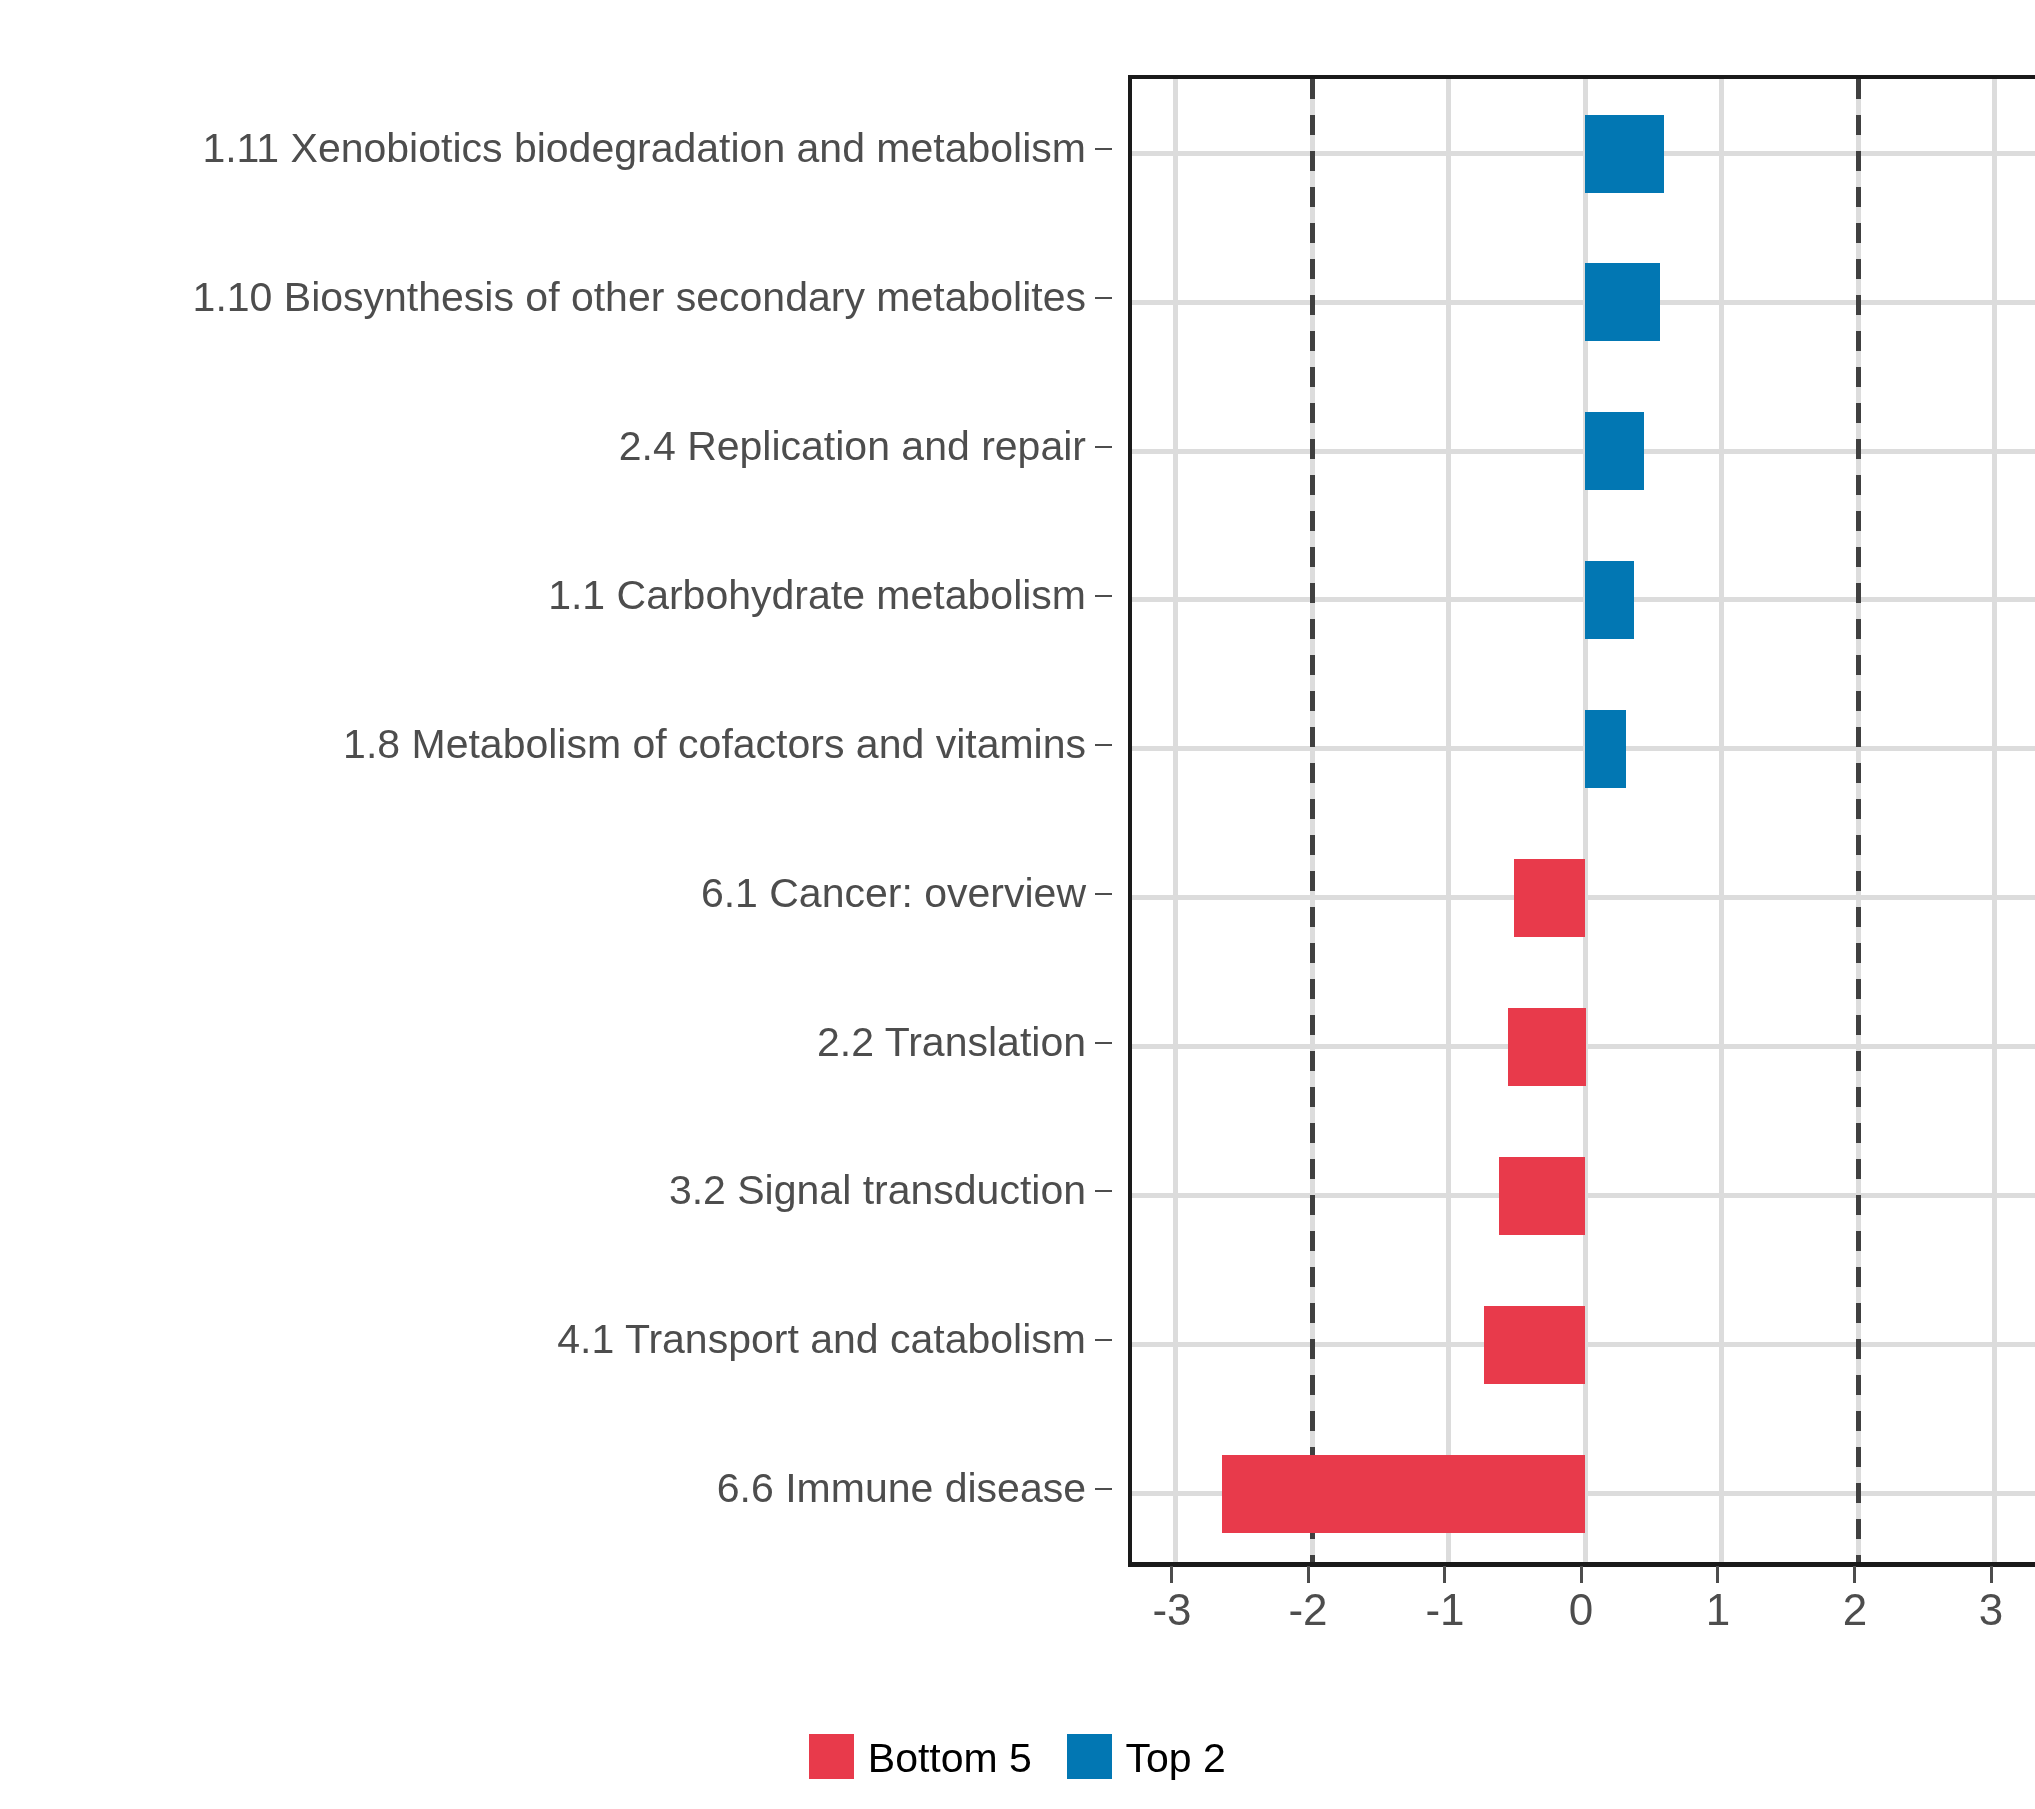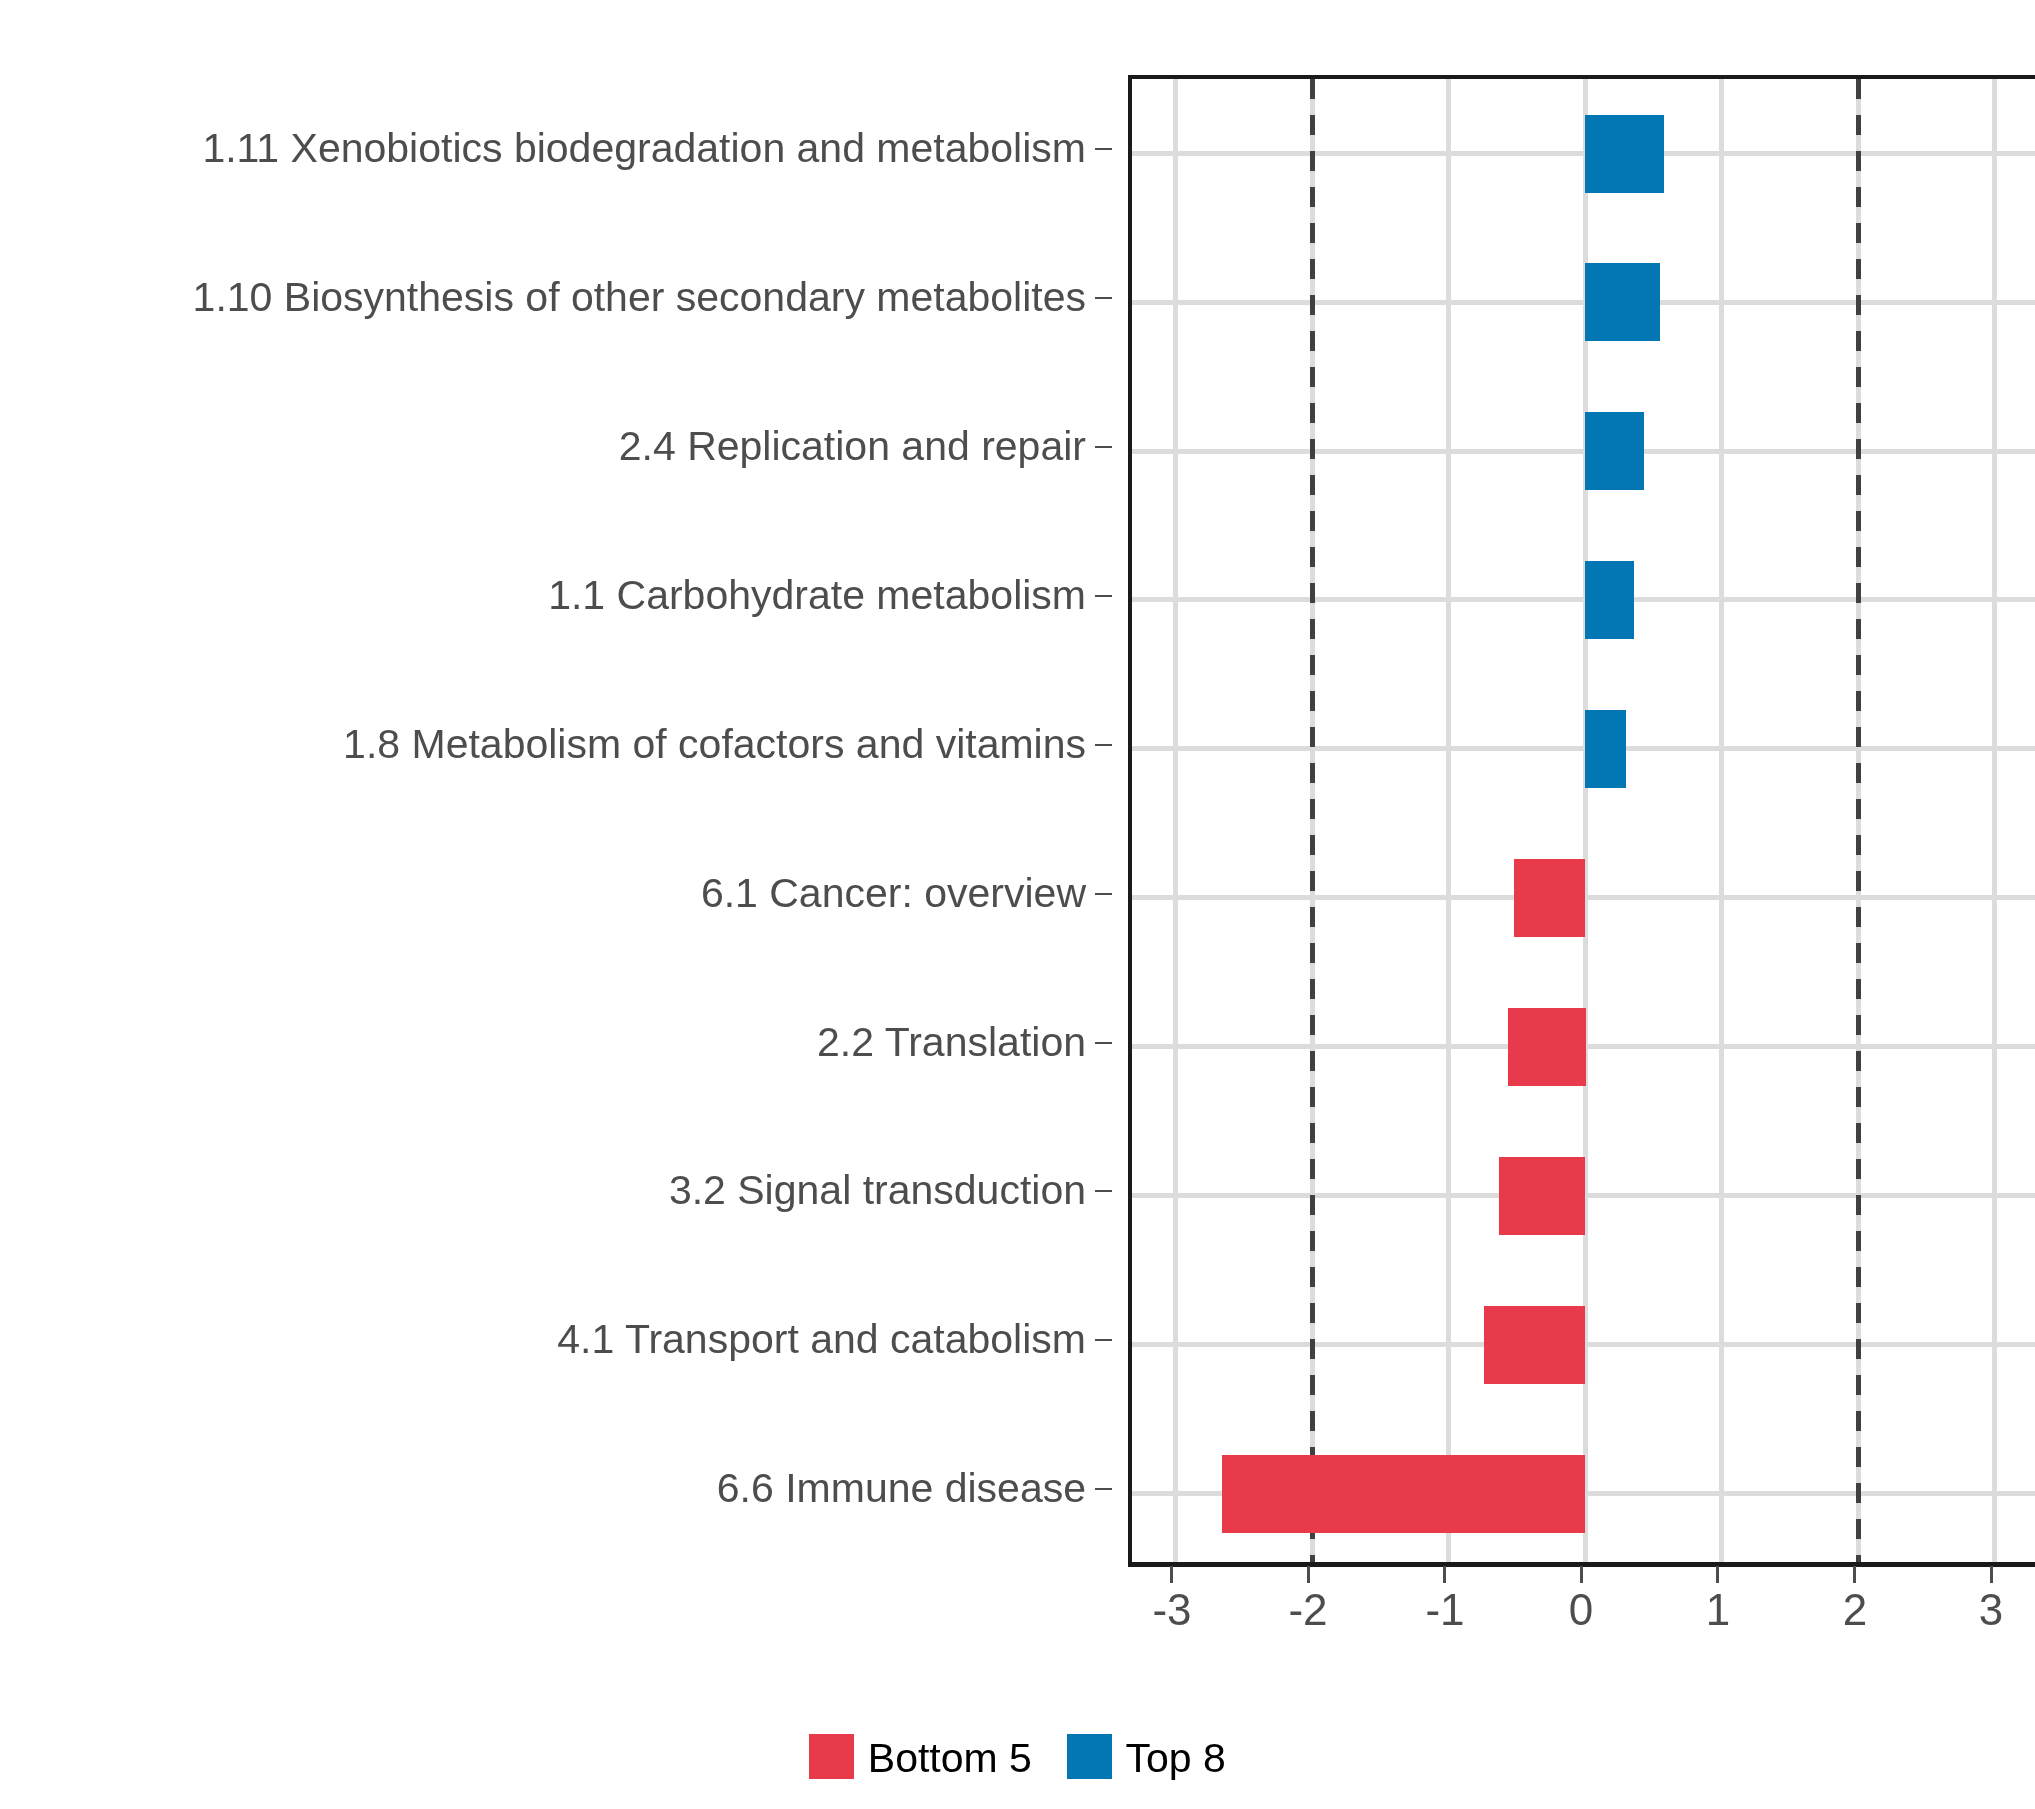--- a/index.html
+++ b/index.html
@@ -247,18 +247,18 @@
       <div class="x-tick-label" style="left: 863px;">3</div>
     </div>
 
   <div id="legend">
       <div class="legend-entry">
         <div class="legend-swatch" style="background: rgb(232, 58, 75);"></div>
         <div class="legend-text">Bottom 5</div>
       </div>
       <div class="legend-entry">
         <div class="legend-swatch" style="background: rgb(2, 119, 179);"></div>
-        <div class="legend-text">Top 8</div>
+        <div class="legend-text">Top 2</div>
       </div>
     </div>
 
 </div>
 
 
 </body></html>

